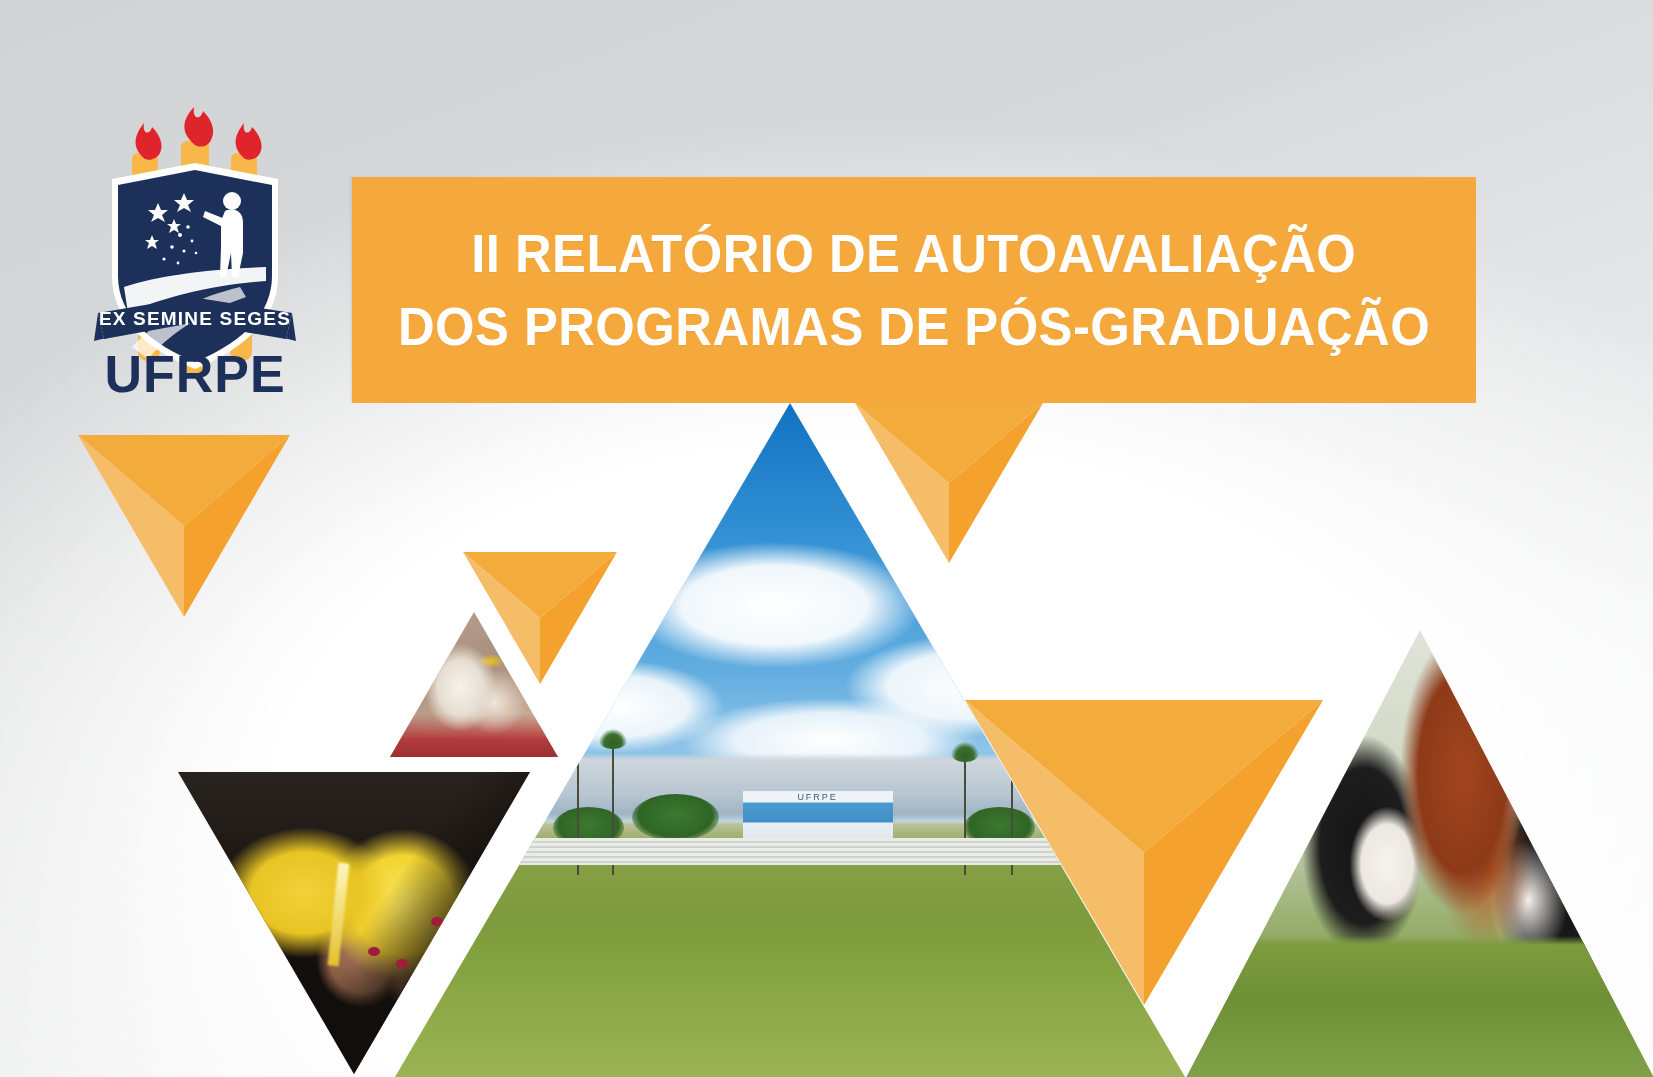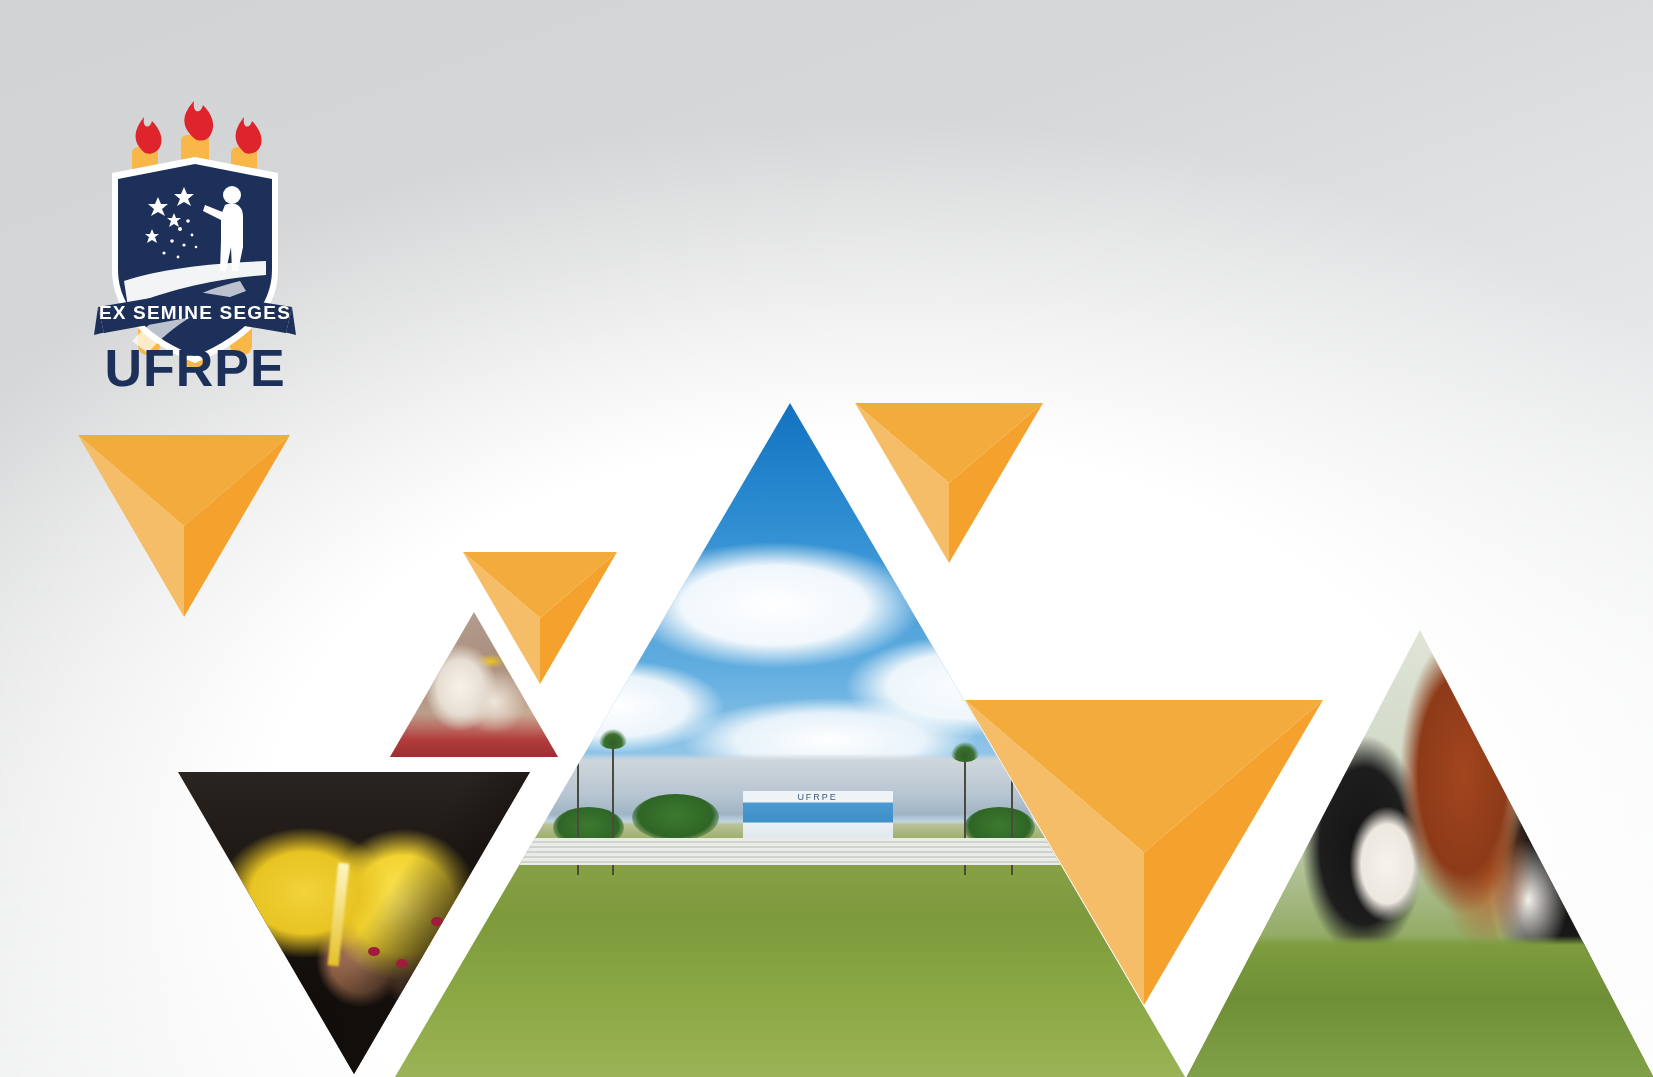--- a/index.html
+++ b/index.html
@@ -15,21 +15,21 @@
     font-family: "Liberation Sans", sans-serif;
     background:
       radial-gradient(ellipse 1400px 900px at 52% 76%, #ffffff 0%, #ffffff 42%, rgba(255,255,255,0) 78%),
       linear-gradient(160deg, #d2d3d5 0%, #d6d7d8 28%, #e6e7e8 55%, #f4f5f5 75%, #fdfdfd 100%);
   }
 
   
   .logo-wrap {
     position: absolute;
     left: 80px;
-    top: 80px;
+    top: 86px;
     width: 230px;
     height: 330px;
   }
   .logo-wrap svg { display: block; width: 100%; height: 100%; }
   .logo-word {
     position: absolute;
     left: 0; top: 258px;
     width: 230px;
     text-align: center;
     color: #1d3059;
@@ -306,14 +306,18 @@
   </div>
 
   <div class="tri" style="left:965px; top:700px; width:358px; height:305px; z-index:20;">
     <svg viewBox="0 0 100 86" preserveAspectRatio="none">
       <polygon points="0,0 50,43 50,86" fill="#f6bd68"></polygon>
       <polygon points="0,0 100,0 50,43" fill="#f3ab3c"></polygon>
       <polygon points="100,0 50,86 50,43" fill="#f4a22d"></polygon>
     </svg>
   </div>
 
+  <div class="title-banner">
+    <div class="title-line">II RELATÓRIO DE AUTOAVALIAÇÃO</div>
+    <div class="title-line">DOS PROGRAMAS DE PÓS-GRADUAÇÃO</div>
+  </div>
 
 </div>
 
 </body></html>

